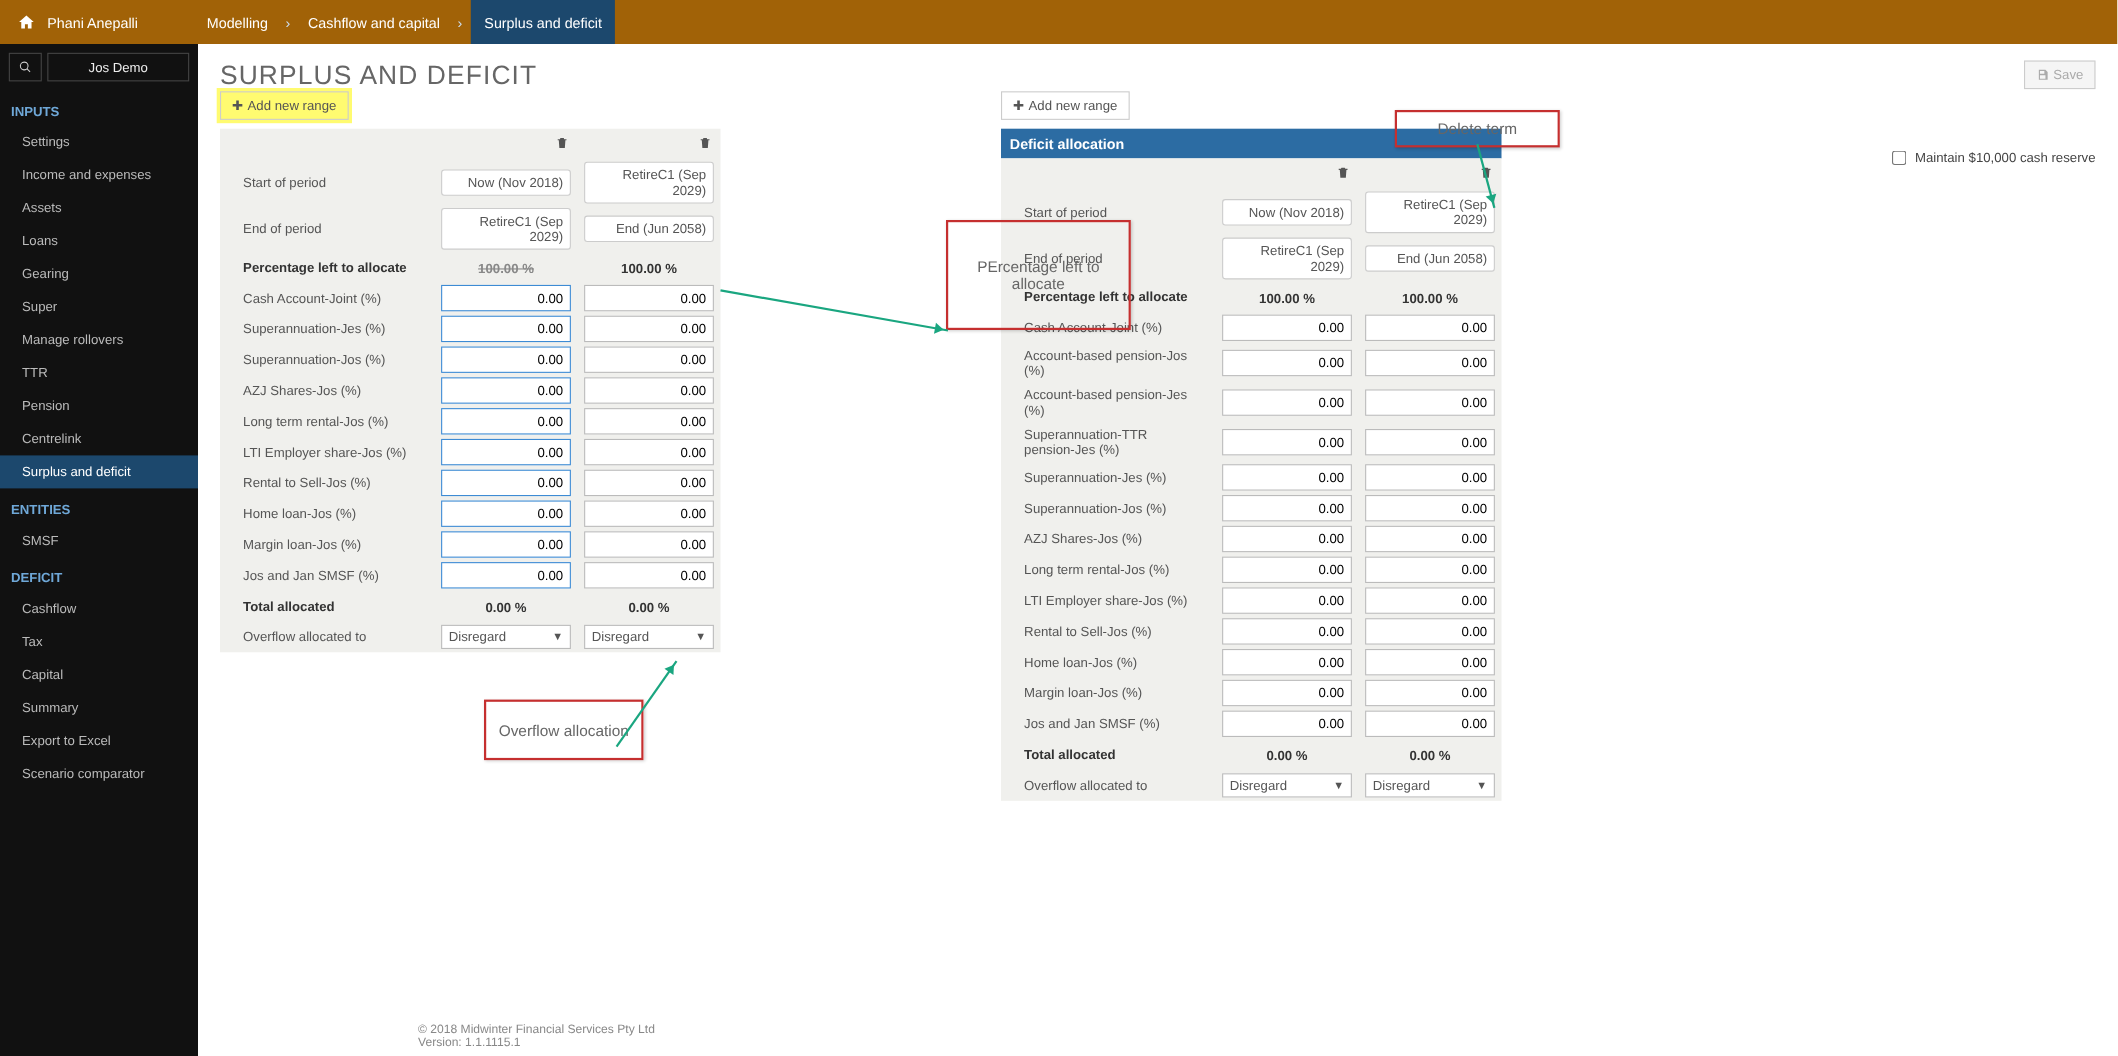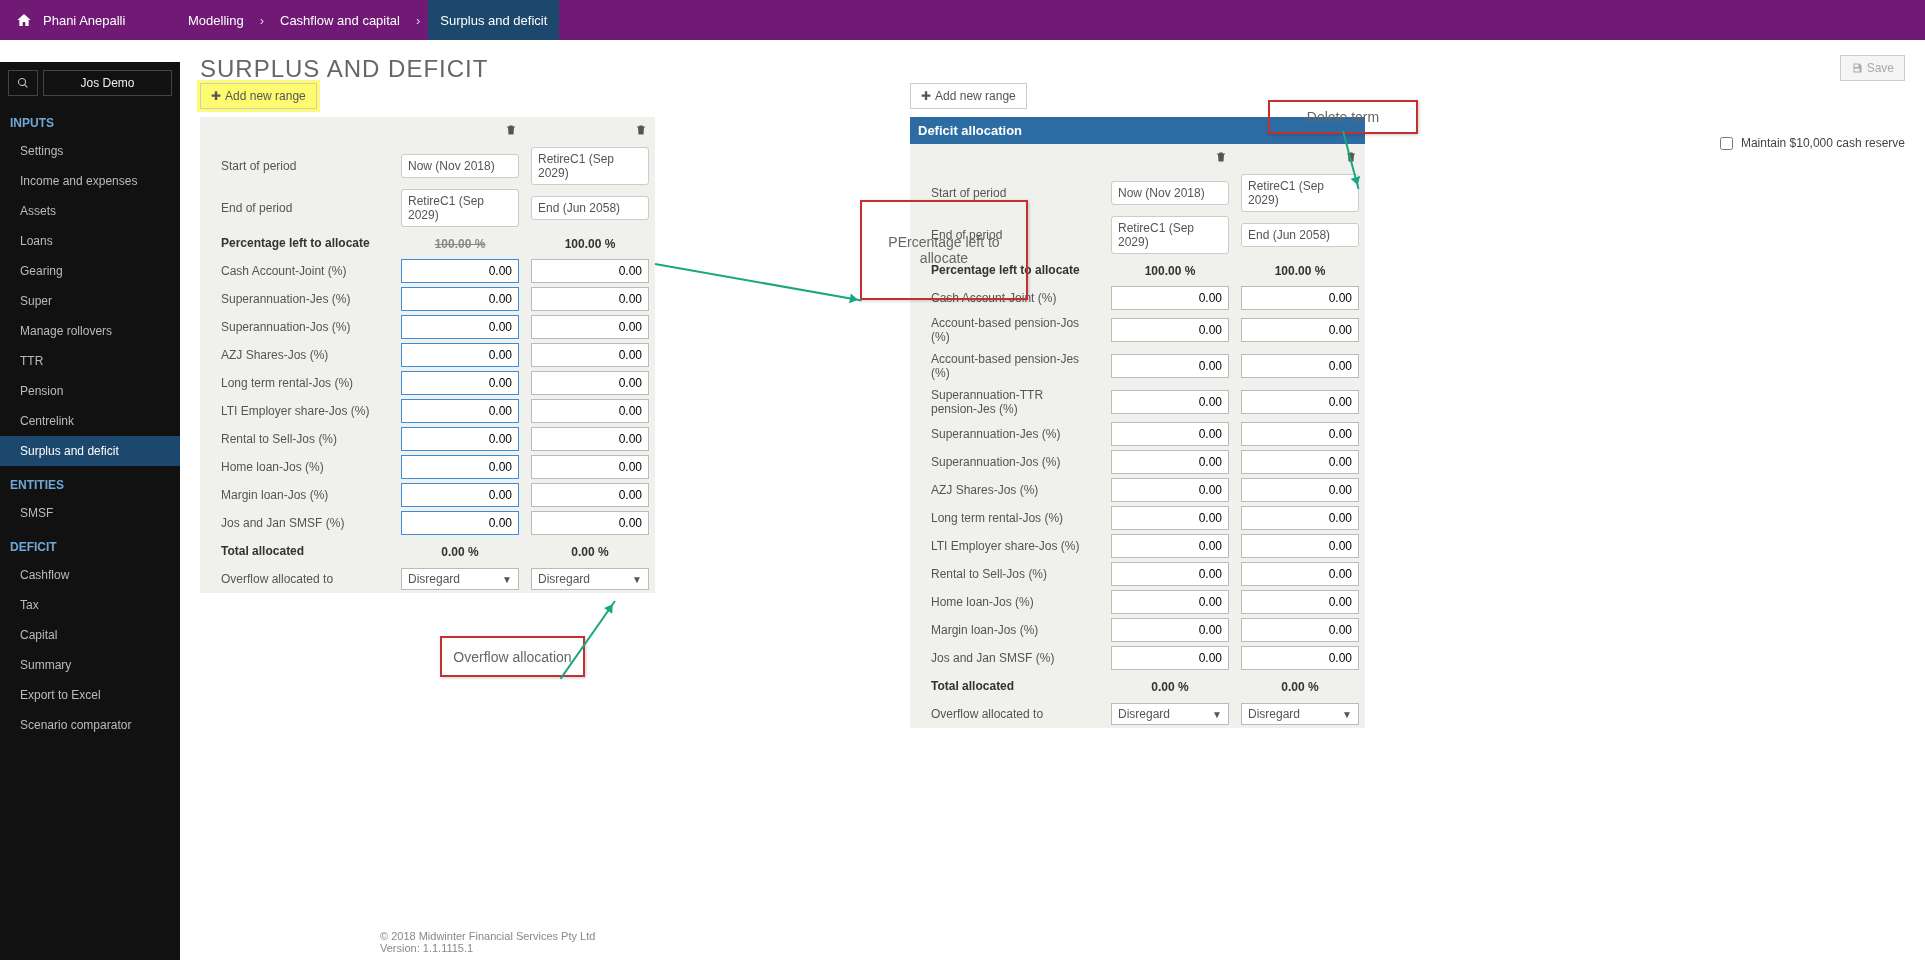--- a/index.html
+++ b/index.html
@@ -1,32 +1,32 @@
 <!DOCTYPE html>
 <html><head>
 <meta charset="utf-8">
 <style>
   * { box-sizing: border-box; margin: 0; padding: 0; font-family: Arial, Helvetica, sans-serif; }
   body { background: #fff; font-size: 13px; color: #555; }
-  .topbar { background: #701a75; height: 40px; display: flex; align-items: stretch; color: #fff; }
+  .topbar { background: #a16207; height: 40px; display: flex; align-items: stretch; color: #fff; }
   .topbar-left { display: flex; align-items: center; padding: 0 15px; width: 180px; }
   .topbar-left .home-ic { width: 18px; height: 16px; margin-right: 10px; fill: #fff; }
   .breadcrumb { display: flex; align-items: center; font-size: 13px; }
   .breadcrumb span { padding: 0 8px; }
   .breadcrumb .sep { color: #cde; }
   .breadcrumb .active-crumb { background: #1c486d; height: 40px; display: flex; align-items: center; padding: 0 12px; }
   .topbar-right { margin-left: auto; display: flex; align-items: stretch; }
   .support-block { font-size: 11px; padding: 4px 10px; text-align: right; line-height: 1.4; }
   .logo-block { background: #fff; display: flex; align-items: center; padding: 0 12px; color: #2c6ca3; font-size: 22px; font-weight: 400; }
   .logo-block .snow { margin-right: 6px; font-size: 24px; }
   .icon-btn { width: 48px; background: #2c6ca3; border-left: 1px solid #3d7db4; display: flex; align-items: center; justify-content: center; }
   .icon-btn svg { fill: #fff; width: 20px; height: 20px; }
 
   .layout { display: flex; height: calc(100vh - 40px); }
-  .sidebar { width: 180px; background: #111; color: #ccc; font-size: 12px; overflow-y: auto; margin-top: 22px; }
+  .sidebar { width: 180px; background: #111; color: #ccc; font-size: 12px; overflow-y: auto; }
   .side-top { padding: 8px; display: flex; gap: 5px; }
   .side-search { width: 30px; height: 26px; border: 1px solid #444; display: flex; align-items: center; justify-content: center; }
   .side-demo { flex: 1; height: 26px; border: 1px solid #444; display: flex; align-items: center; justify-content: center; color: #eee; }
   .side-section { padding: 12px 10px 6px; color: #6fa8d8; font-size: 12px; font-weight: bold; }
   .side-item { padding: 8px 10px 8px 20px; color: #bbb; cursor: pointer; }
   .side-item.active { background: #1c486d; color: #fff; }
 
   .main { flex: 1; padding: 15px 20px; overflow: auto; position: relative; background: #fff; }
   .page-title { font-size: 24px; color: #666; font-weight: 300; letter-spacing: 1px; }
   .scenario { font-size: 12px; color: #666; margin: 2px 0 20px; }
@@ -40,32 +40,32 @@
   .add-range { border: 1px solid #ccc; padding: 5px 10px; font-size: 12px; color: #555; background: #fff; display: inline-flex; align-items: center; gap: 4px; margin-bottom: 8px; }
   .add-range.hl { background: #fffb70; box-shadow: 0 0 0 3px #fffb70; }
   .panel-header { background: #2c6ca3; color: #fff; padding: 6px 8px; font-size: 13px; font-weight: bold; }
   .grid { background: #f0f0ed; }
   .row { display: flex; align-items: center; border-bottom: 0px; min-height: 28px; }
   .label-cell { width: 195px; padding: 4px 21px; font-size: 12px; color: #555; }
   .label-cell.bold { font-weight: bold; color: #333; }
   .val-cell { width: 130px; padding: 2px 4px; text-align: center; }
   .trash-row .val-cell { text-align: right; padding-right: 8px; }
   .trash-ic { width: 12px; height: 14px; fill: #555; cursor: pointer; }
-  .pill { display: inline-block; width: 118px; border: 1px solid #ccc; border-radius: 3px; background: #fff; padding: 4px 6px; font-size: 12px; text-align: left; color: #555; }
+  .pill { display: inline-block; width: 118px; border: 1px solid #ccc; border-radius: 3px; background: #fff; padding: 4px 6px; font-size: 12px; text-align: right; color: #555; }
   .inp { width: 118px; border: 1px solid #bbb; padding: 4px 6px; font-size: 12px; text-align: right; background: #fff; }
   .inp.blue { border-color: #3d8bd4; }
   .pct { font-size: 12px; font-weight: bold; color: #333; }
   .pct.strike { text-decoration: line-through; color: #888; }
   .sel { width: 118px; border: 1px solid #bbb; background: #fff; padding: 3px 6px; font-size: 12px; text-align: left; position: relative; display: inline-flex; align-items: center; justify-content: space-between; }
   .sel .caret { font-size: 10px; color: #555; }
 
   .annot { position: absolute; border: 2px solid #c52f2f; box-shadow: 1px 1px 3px rgba(0,0,0,0.2); font-size: 14px; color: #666; display: flex; align-items: center; justify-content: center; text-align: center; background: rgba(255,255,255,0.0); }
   .annot-delete { top: 60px; left: 1088px; right: auto; width: 150px; height: 34px; }
   .annot-pct { top: 160px; left: 680px; width: 168px; height: 100px; padding: 10px; }
-  .annot-overflow { top: 596px; left: 260px; width: 145px; height: 41px; }
+  .annot-overflow { top: 596px; left: 260px; width: 145px; height: 55px; }
   .arrow-line { position: absolute; height: 2px; background: #1aa680; transform-origin: left center; }
   .arrow-line::after { content:""; position:absolute; right:-1px; top:-4px; border:5px solid transparent; border-left:8px solid #1aa680; }
 
   .footer { position: absolute; bottom: 6px; left: 200px; font-size: 11px; color: #888; }
 </style>
 </head>
 <body>
 
 <div class="topbar">
   <div class="topbar-left">

